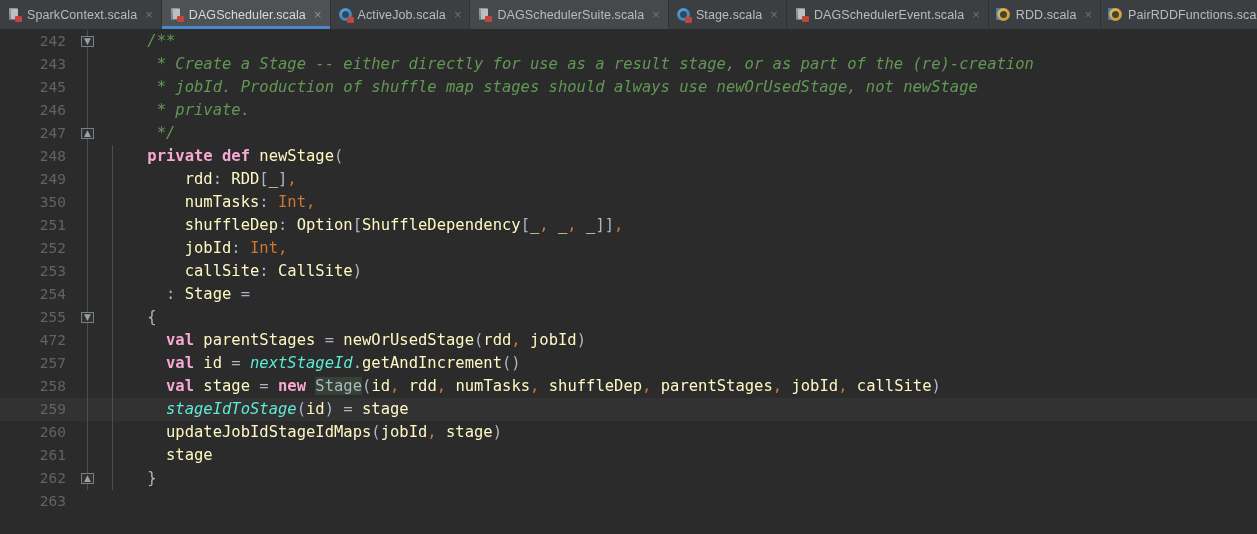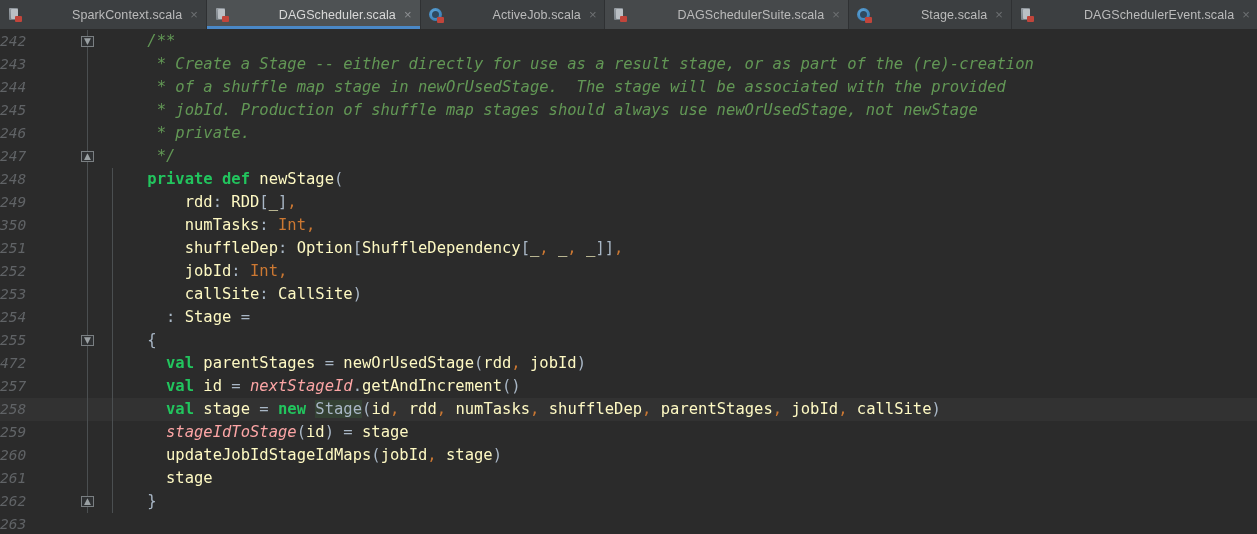--- a/index.html
+++ b/index.html
@@ -48,21 +48,21 @@
   .tab.lit {
     background: #46494b;
   }
   .tab.active::after {
     content: "";
     position: absolute;
     left: 0; right: 0; bottom: 0;
     height: 3px;
     background: #4a88c7;
   }
-  .tab .label { letter-spacing: .1px; margin-left: 45px; }
+  .tab .label { letter-spacing: .1px; }
   .tab .closebtn {
     font-size: 13px;
     line-height: 1;
     color: #6e7173;
     padding: 0 1px;
     margin-left: 2px;
   }
   .tab.active .closebtn { color: #8d9093; }
 
   
@@ -141,28 +141,27 @@
   }
   .row {
     display: flex;
     height: 23px;
     align-items: center;
     font-size: 15.5px;
     line-height: 23px;
   }
   .gutter {
     flex: 0 0 75px;
-    text-align: left;
+    text-align: right;
     padding-right: 9px;
     box-sizing: border-box;
     color: #606366;
     font-family: "DejaVu Sans Mono", monospace;
     font-size: 14.5px;
     user-select: none;
-    font-style: italic;
   }
   .foldcol {
     flex: 0 0 26px;
     position: relative;
     height: 23px;
   }
   .foldline {
     position: absolute;
     left: 12px; top: 0; bottom: 0;
     width: 1px;
@@ -192,23 +191,23 @@
   .indent-guide {
     position: absolute;
     top: 0; bottom: 0;
     width: 1px;
     background: #4b4f51;
     z-index: 1;
   }
 
   
   .c-comment  { color: #629755; font-style: italic; }
-  .c-keyword  { color: #22c55e; font-weight: bold; }
+  .c-keyword  { color: #f9a8d4; font-weight: bold; }
   .c-orange   { color: #cc7832; }
-  .c-field    { color: #fca5a5; font-style: italic; }
+  .c-field    { color: #5eead4; font-style: italic; }
   .c-plain    { color: #fef9c3; }
   .c-ident-hl { background: #344134; }
 </style>
 </head>
 <body>
 
 <div id="tabbar">
     <div class="tab">
       <span class="ficon scala-file">
         <span class="sheet"></span>
@@ -294,27 +293,20 @@
         <div class="code"><span class="c-comment">    /**</span></div>
       </div>
       <div class="row">
         <div class="gutter">243</div>
         <div class="foldcol">
           <div class="foldline"></div>
         </div>
         <div class="code"><span class="c-comment">     * Create a Stage -- either directly for use as a result stage, or as part of the (re)-creation</span></div>
       </div>
       <div class="row">
-        <div class="gutter">244</div>
-        <div class="foldcol">
-          <div class="foldline"></div>
-        </div>
-        <div class="code"><span class="c-comment">     * of a shuffle map stage in newOrUsedStage.  The stage will be associated with the provided</span></div>
-      </div>
-      <div class="row">
         <div class="gutter">245</div>
         <div class="foldcol">
           <div class="foldline"></div>
         </div>
         <div class="code"><span class="c-comment">     * jobId. Production of shuffle map stages should always use newOrUsedStage, not newStage</span></div>
       </div>
       <div class="row">
         <div class="gutter">246</div>
         <div class="foldcol">
           <div class="foldline"></div>

